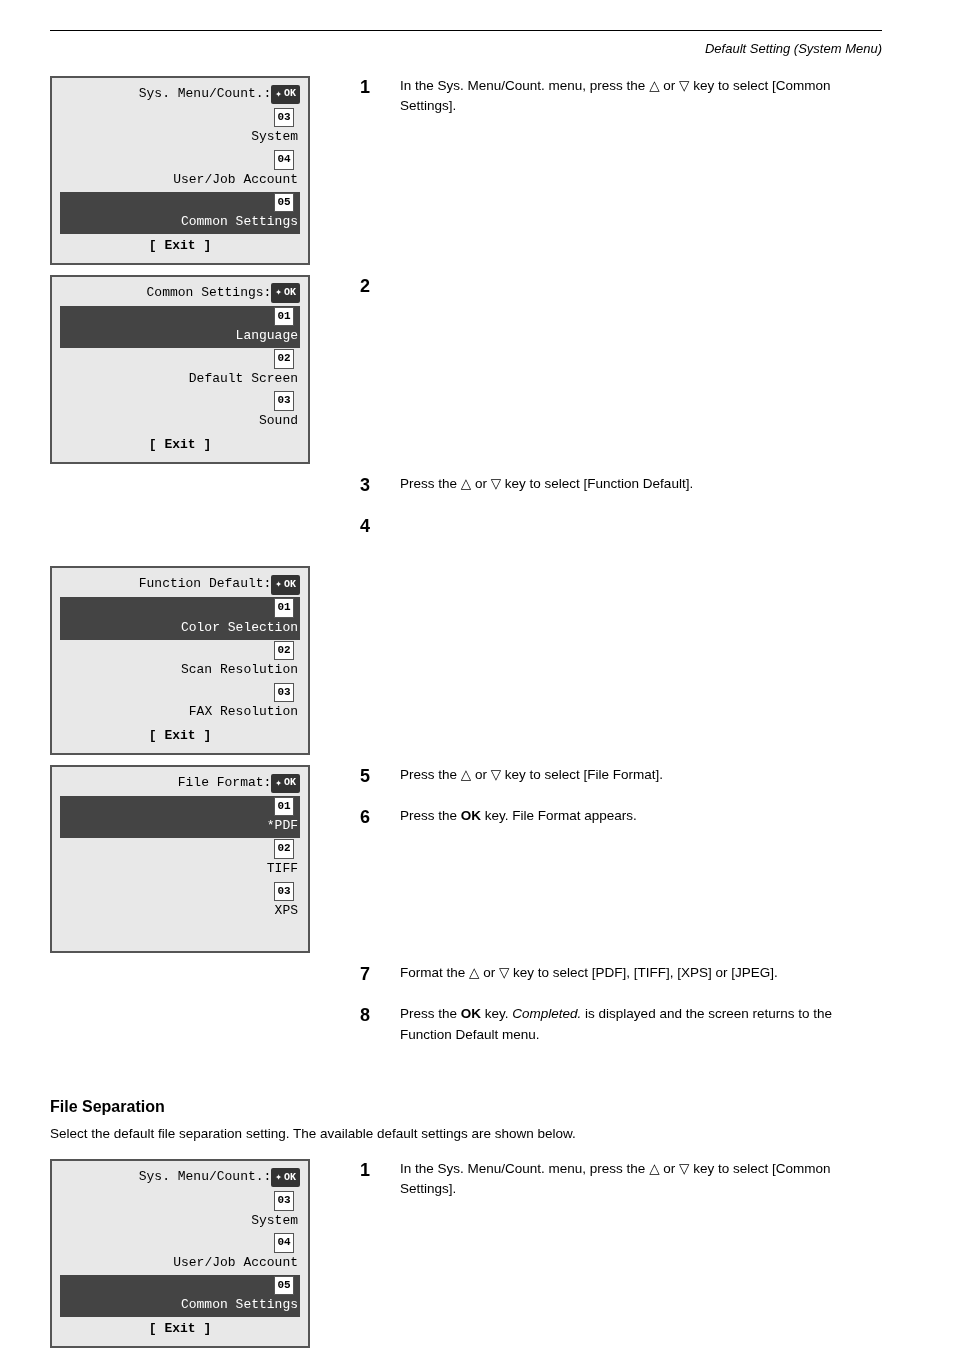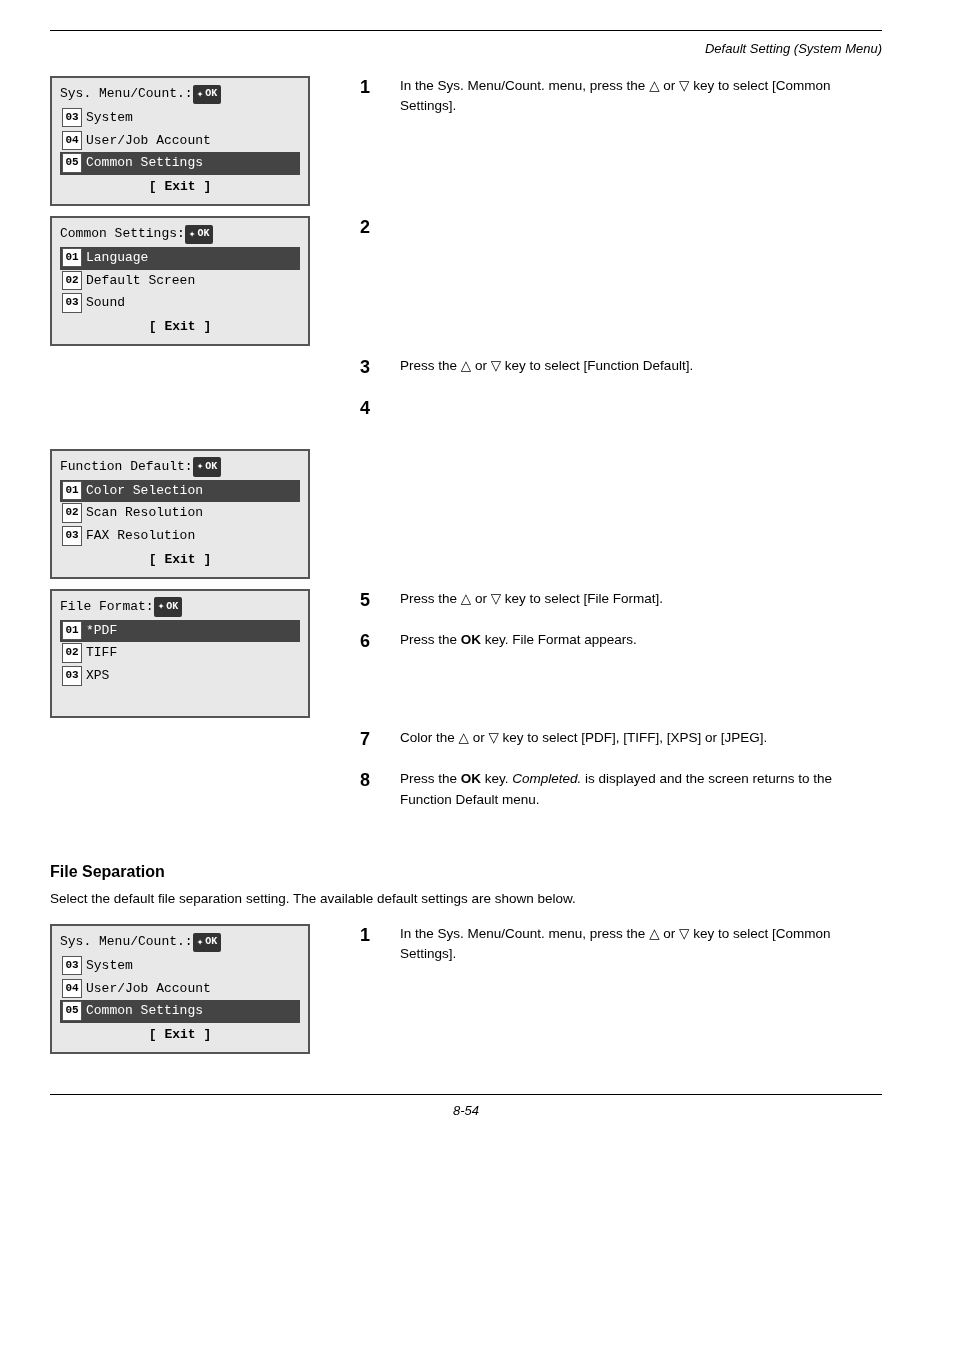--- a/index.html
+++ b/index.html
@@ -64,21 +64,21 @@
       background: #e8e8e8;
       font-family: 'Courier New', Courier, monospace;
       font-size: 13px;
       padding: 6px 8px;
       width: 260px;
       line-height: 1.6;
     }
 
     .lcd-screen .lcd-title-row {
       display: flex;
-      justify-content: flex-start;
+      justify-content: flex-end;
       align-items: center;
       margin-bottom: 2px;
     }
 
     .lcd-screen .lcd-title {
       font-weight: normal;
     }
 
     .lcd-ok-badge {
       background: #333;
@@ -91,22 +91,23 @@
       align-items: center;
       gap: 2px;
     }
 
     .lcd-ok-badge .arrow-icon {
       font-size: 11px;
     }
 
     .lcd-row {
       display: flex;
-      align-items: flex-start;
+      align-items: flex-end;
       padding: 1px 2px;
+      flex-direction: column;
     }
 
     .lcd-row.selected {
       background: #444;
       color: #fff;
     }
 
     .lcd-num {
       border: 1px solid #555;
       font-size: 11px;
@@ -339,21 +340,21 @@
         <div class="instruction-step">
           <span class="step-number">6</span>
           <span class="step-text">Press the <strong>OK</strong> key. File Format appears.</span>
         </div>
       </div>
     </div>
 
     <div class="steps-no-panel">
       <div class="instruction-step">
         <span class="step-number">7</span>
-        <span class="step-text">Color the △ or ▽ key to select [PDF], [TIFF], [XPS] or [JPEG].</span>
+        <span class="step-text">Format the △ or ▽ key to select [PDF], [TIFF], [XPS] or [JPEG].</span>
       </div>
       <div class="instruction-step">
         <span class="step-number">8</span>
         <span class="step-text">Press the <strong>OK</strong> key. <em>Completed.</em> is displayed and the screen returns to the Function Default menu.</span>
       </div>
     </div>
 
     <div class="section-title">File Separation</div>
     <div class="section-description">Select the default file separation setting. The available default settings are shown below.</div>
 

